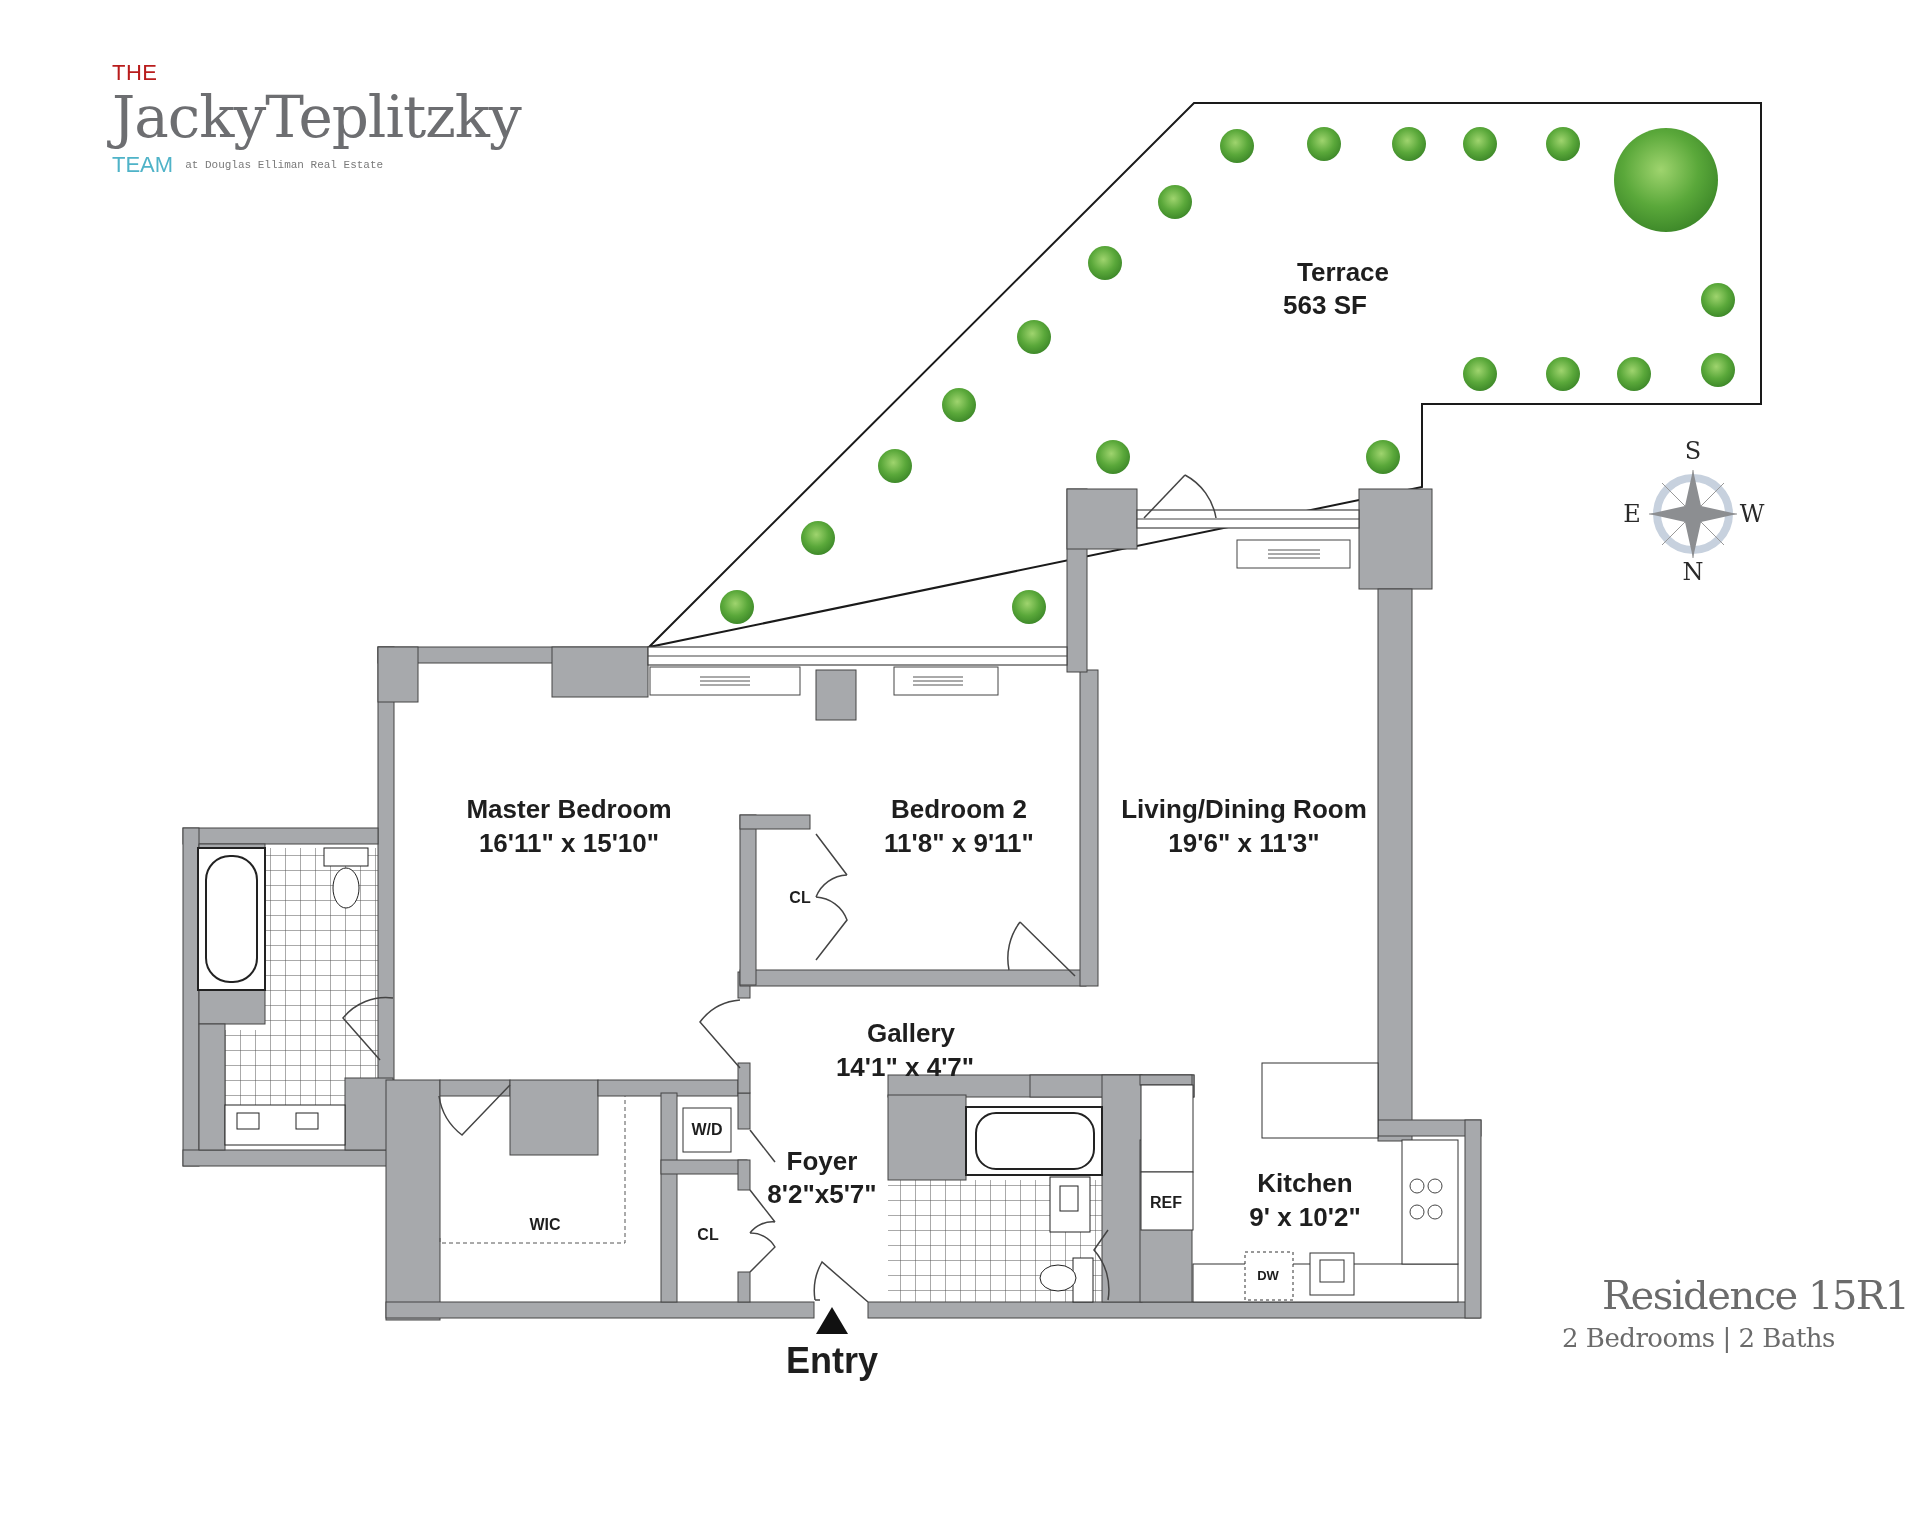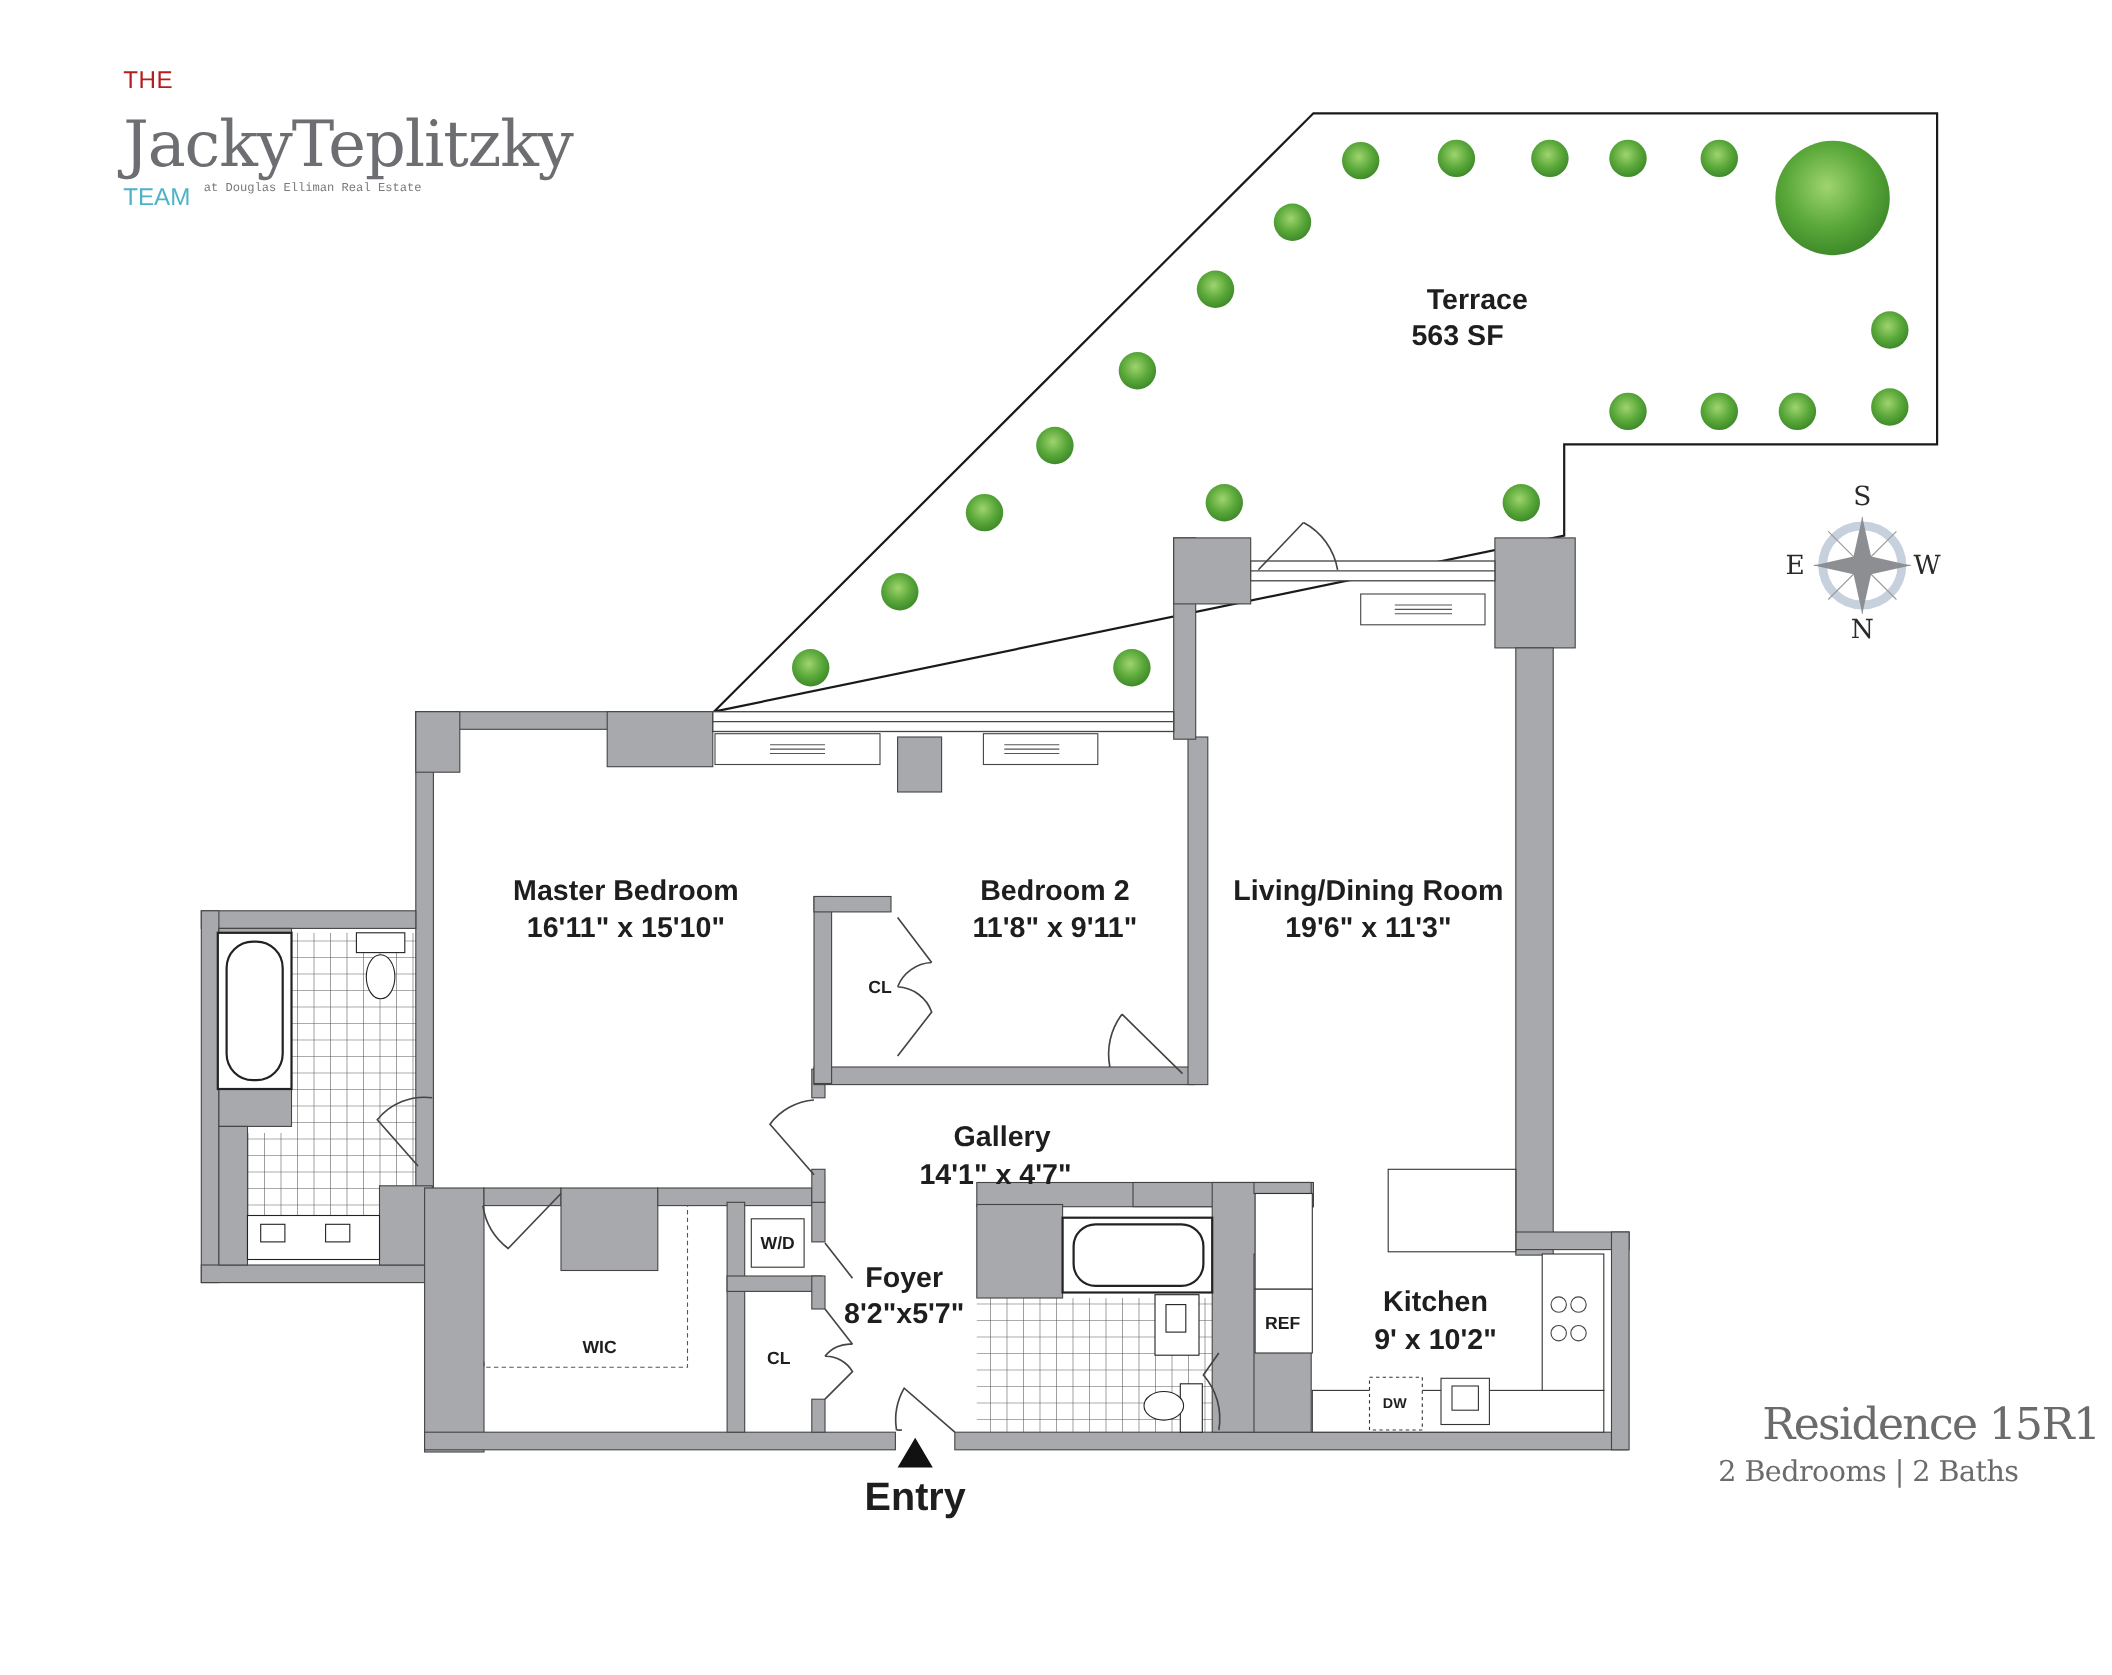--- a/index.html
+++ b/index.html
@@ -1,20 +1,20 @@
 <!DOCTYPE html>
 <html><head>
 <meta charset="utf-8">
 <style>
   html, body { margin:0; padding:0; background:#ffffff; }
   body { width:1920px; height:1523px; position:relative; overflow:hidden; font-family:"Liberation Sans", sans-serif; }
   .logo { position:absolute; left:112px; top:60px; }
   .logo-the { color:#b91c1c; font-family:"Liberation Sans", sans-serif; font-size:22px; letter-spacing:0.5px; }
-  .logo-name { color:#6d6e71; font-family:"DejaVu Serif", serif; font-size:58px; line-height:58px; letter-spacing:-1px; margin-top:16px; }
-  .logo-team-row { margin-top:6px; display:flex; align-items:flex-start; gap:12px; }
+  .logo-name { color:#6d6e71; font-family:"DejaVu Serif", serif; font-size:58px; line-height:58px; letter-spacing:-1px; margin-top:2px; }
+  .logo-team-row { margin-top:6px; display:flex; align-items:center; gap:12px; }
   .logo-team { color:#4fb3c8; font-size:22px; }
   .logo-sub { color:#7a7a7a; font-size:11px;font-family:Liberation Mono, monospace; }
   .residence { position:absolute; left:1562px; top:1272px; color:#6b6b6b; font-family:"DejaVu Serif", serif; }
   .res-title { font-size:40px; letter-spacing:-1.5px; line-height:46px;margin-left:40px; }
   .res-line { font-size:26px; letter-spacing:-0.5px; line-height:40px; }
   svg { position:absolute; left:0; top:0; }
   .lbl { font-family:"Liberation Sans", sans-serif; font-weight:bold; fill:#1e1e1e; text-anchor:middle; }
   .lbl-big { font-size:26px; }
   .lbl-sm { font-size:16px; }
   .lbl-entry { font-size:36px; }

